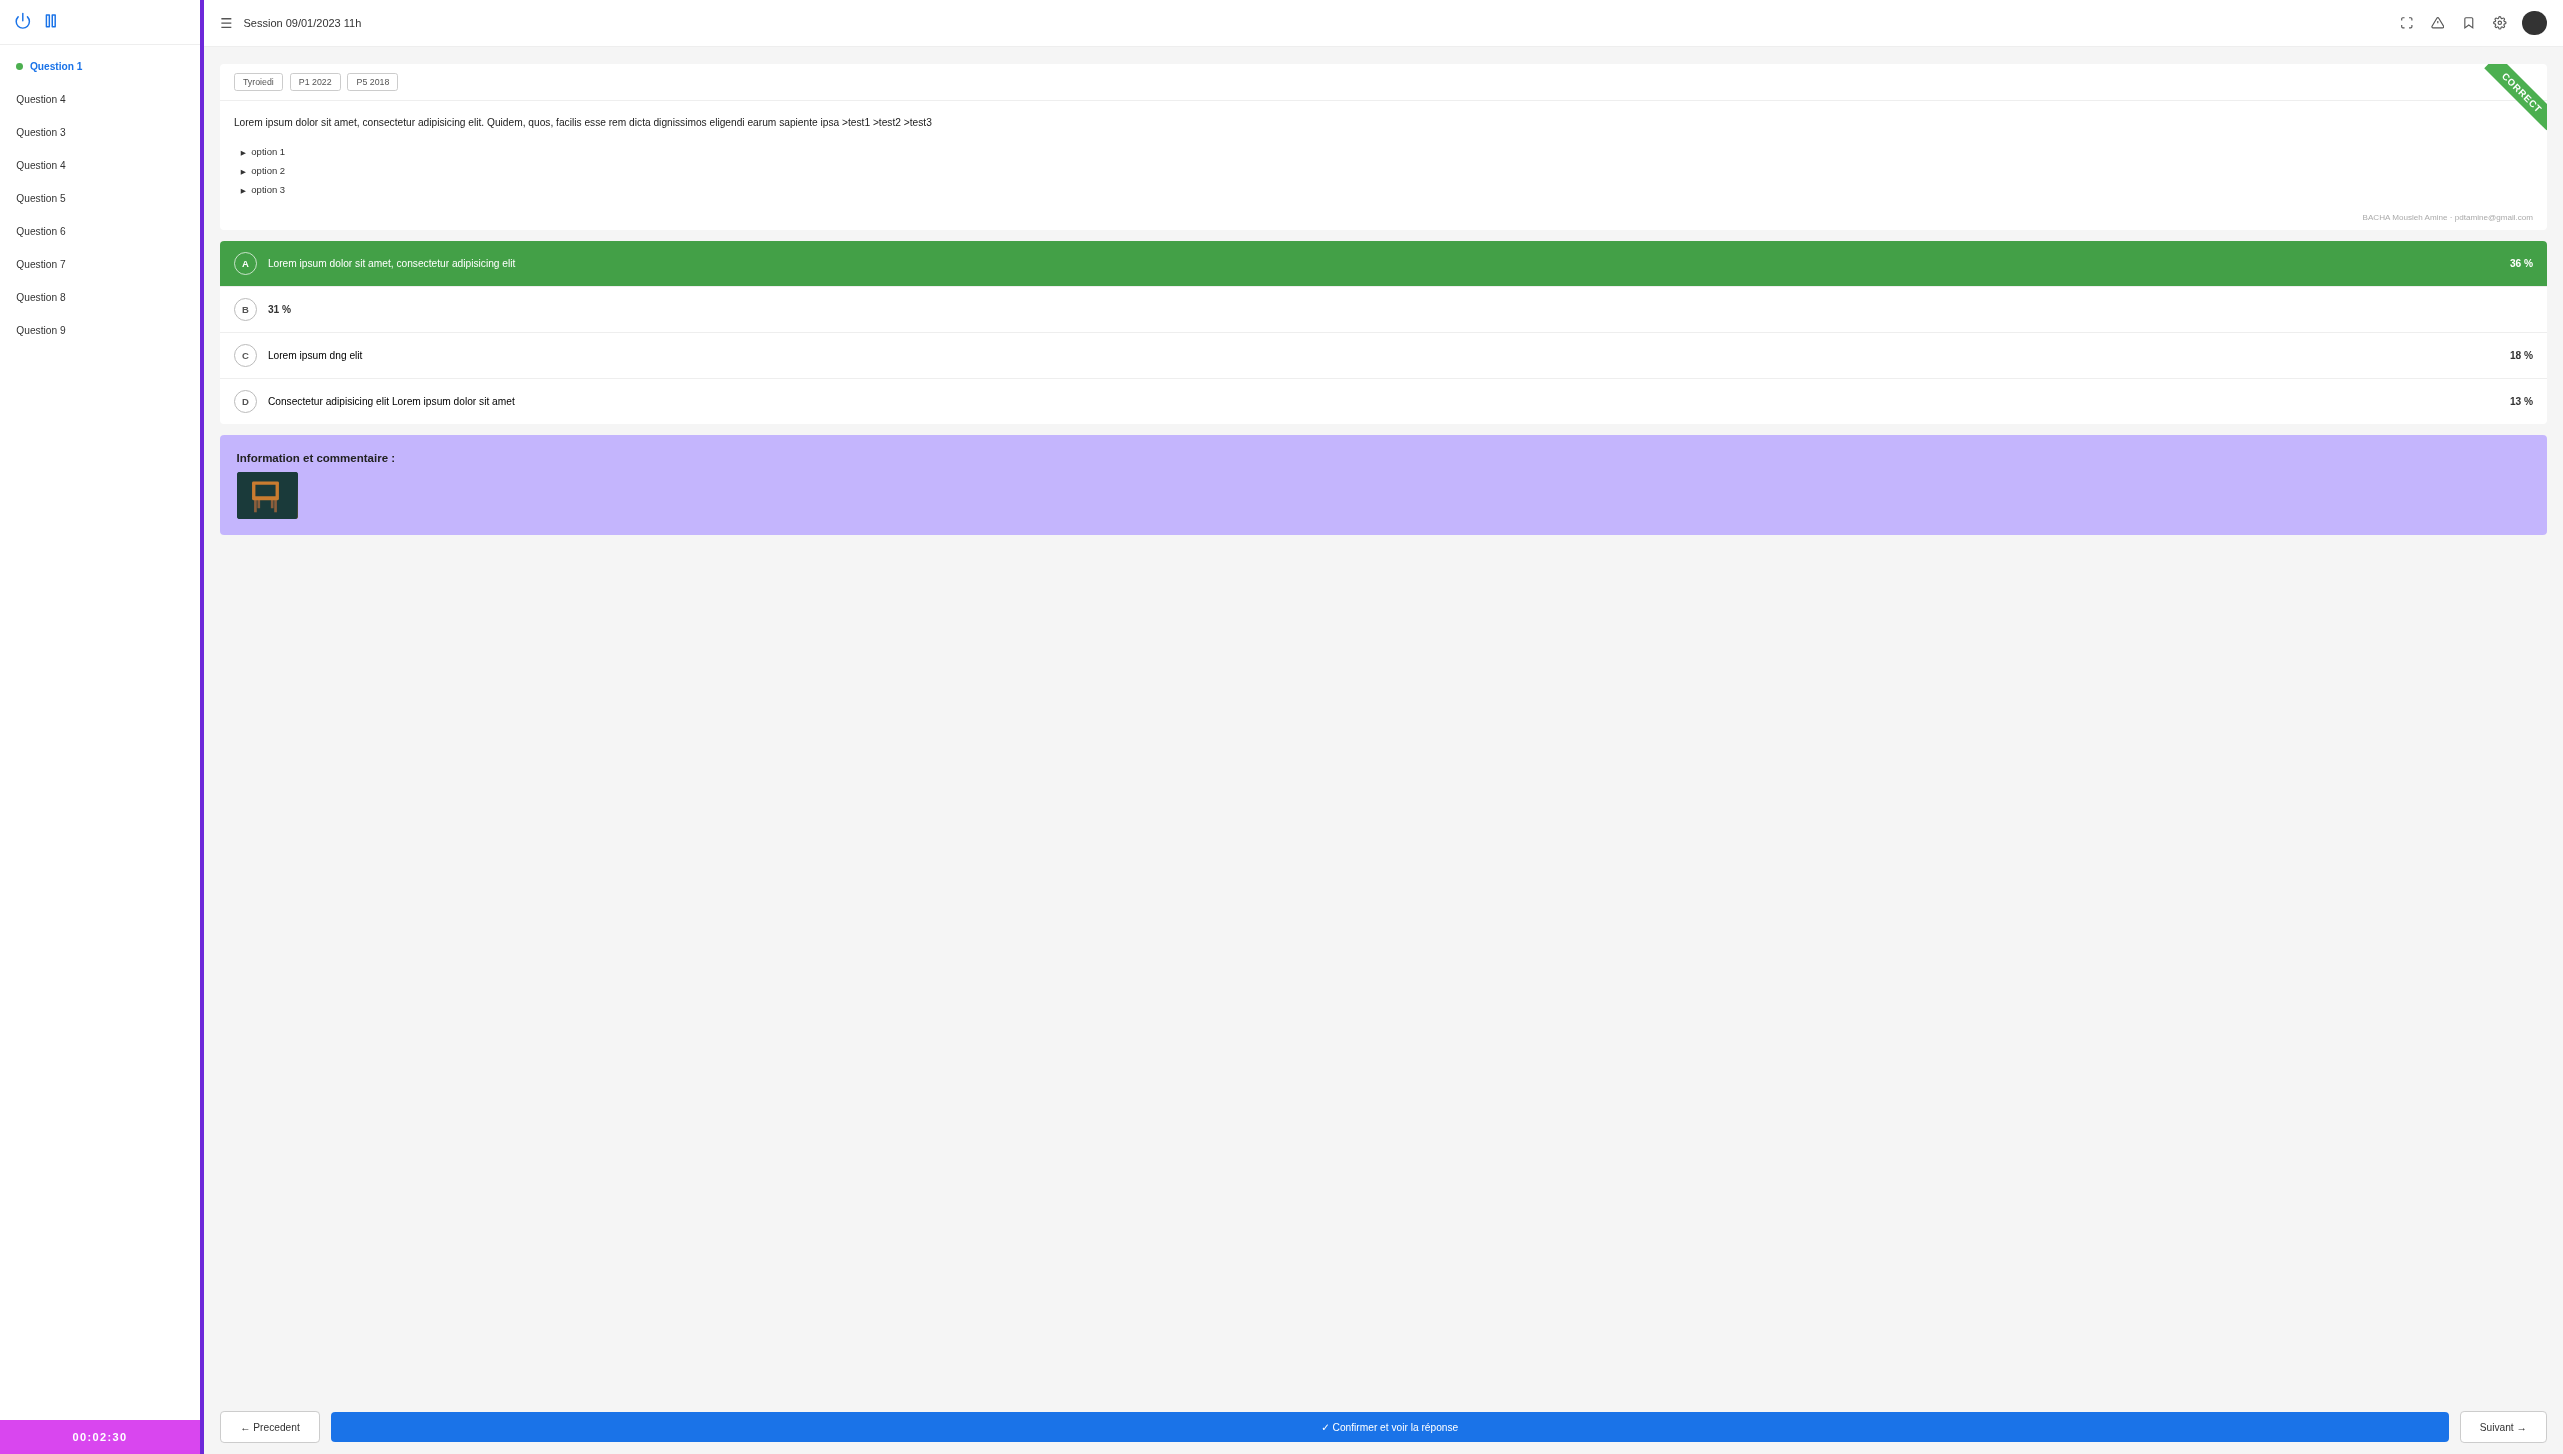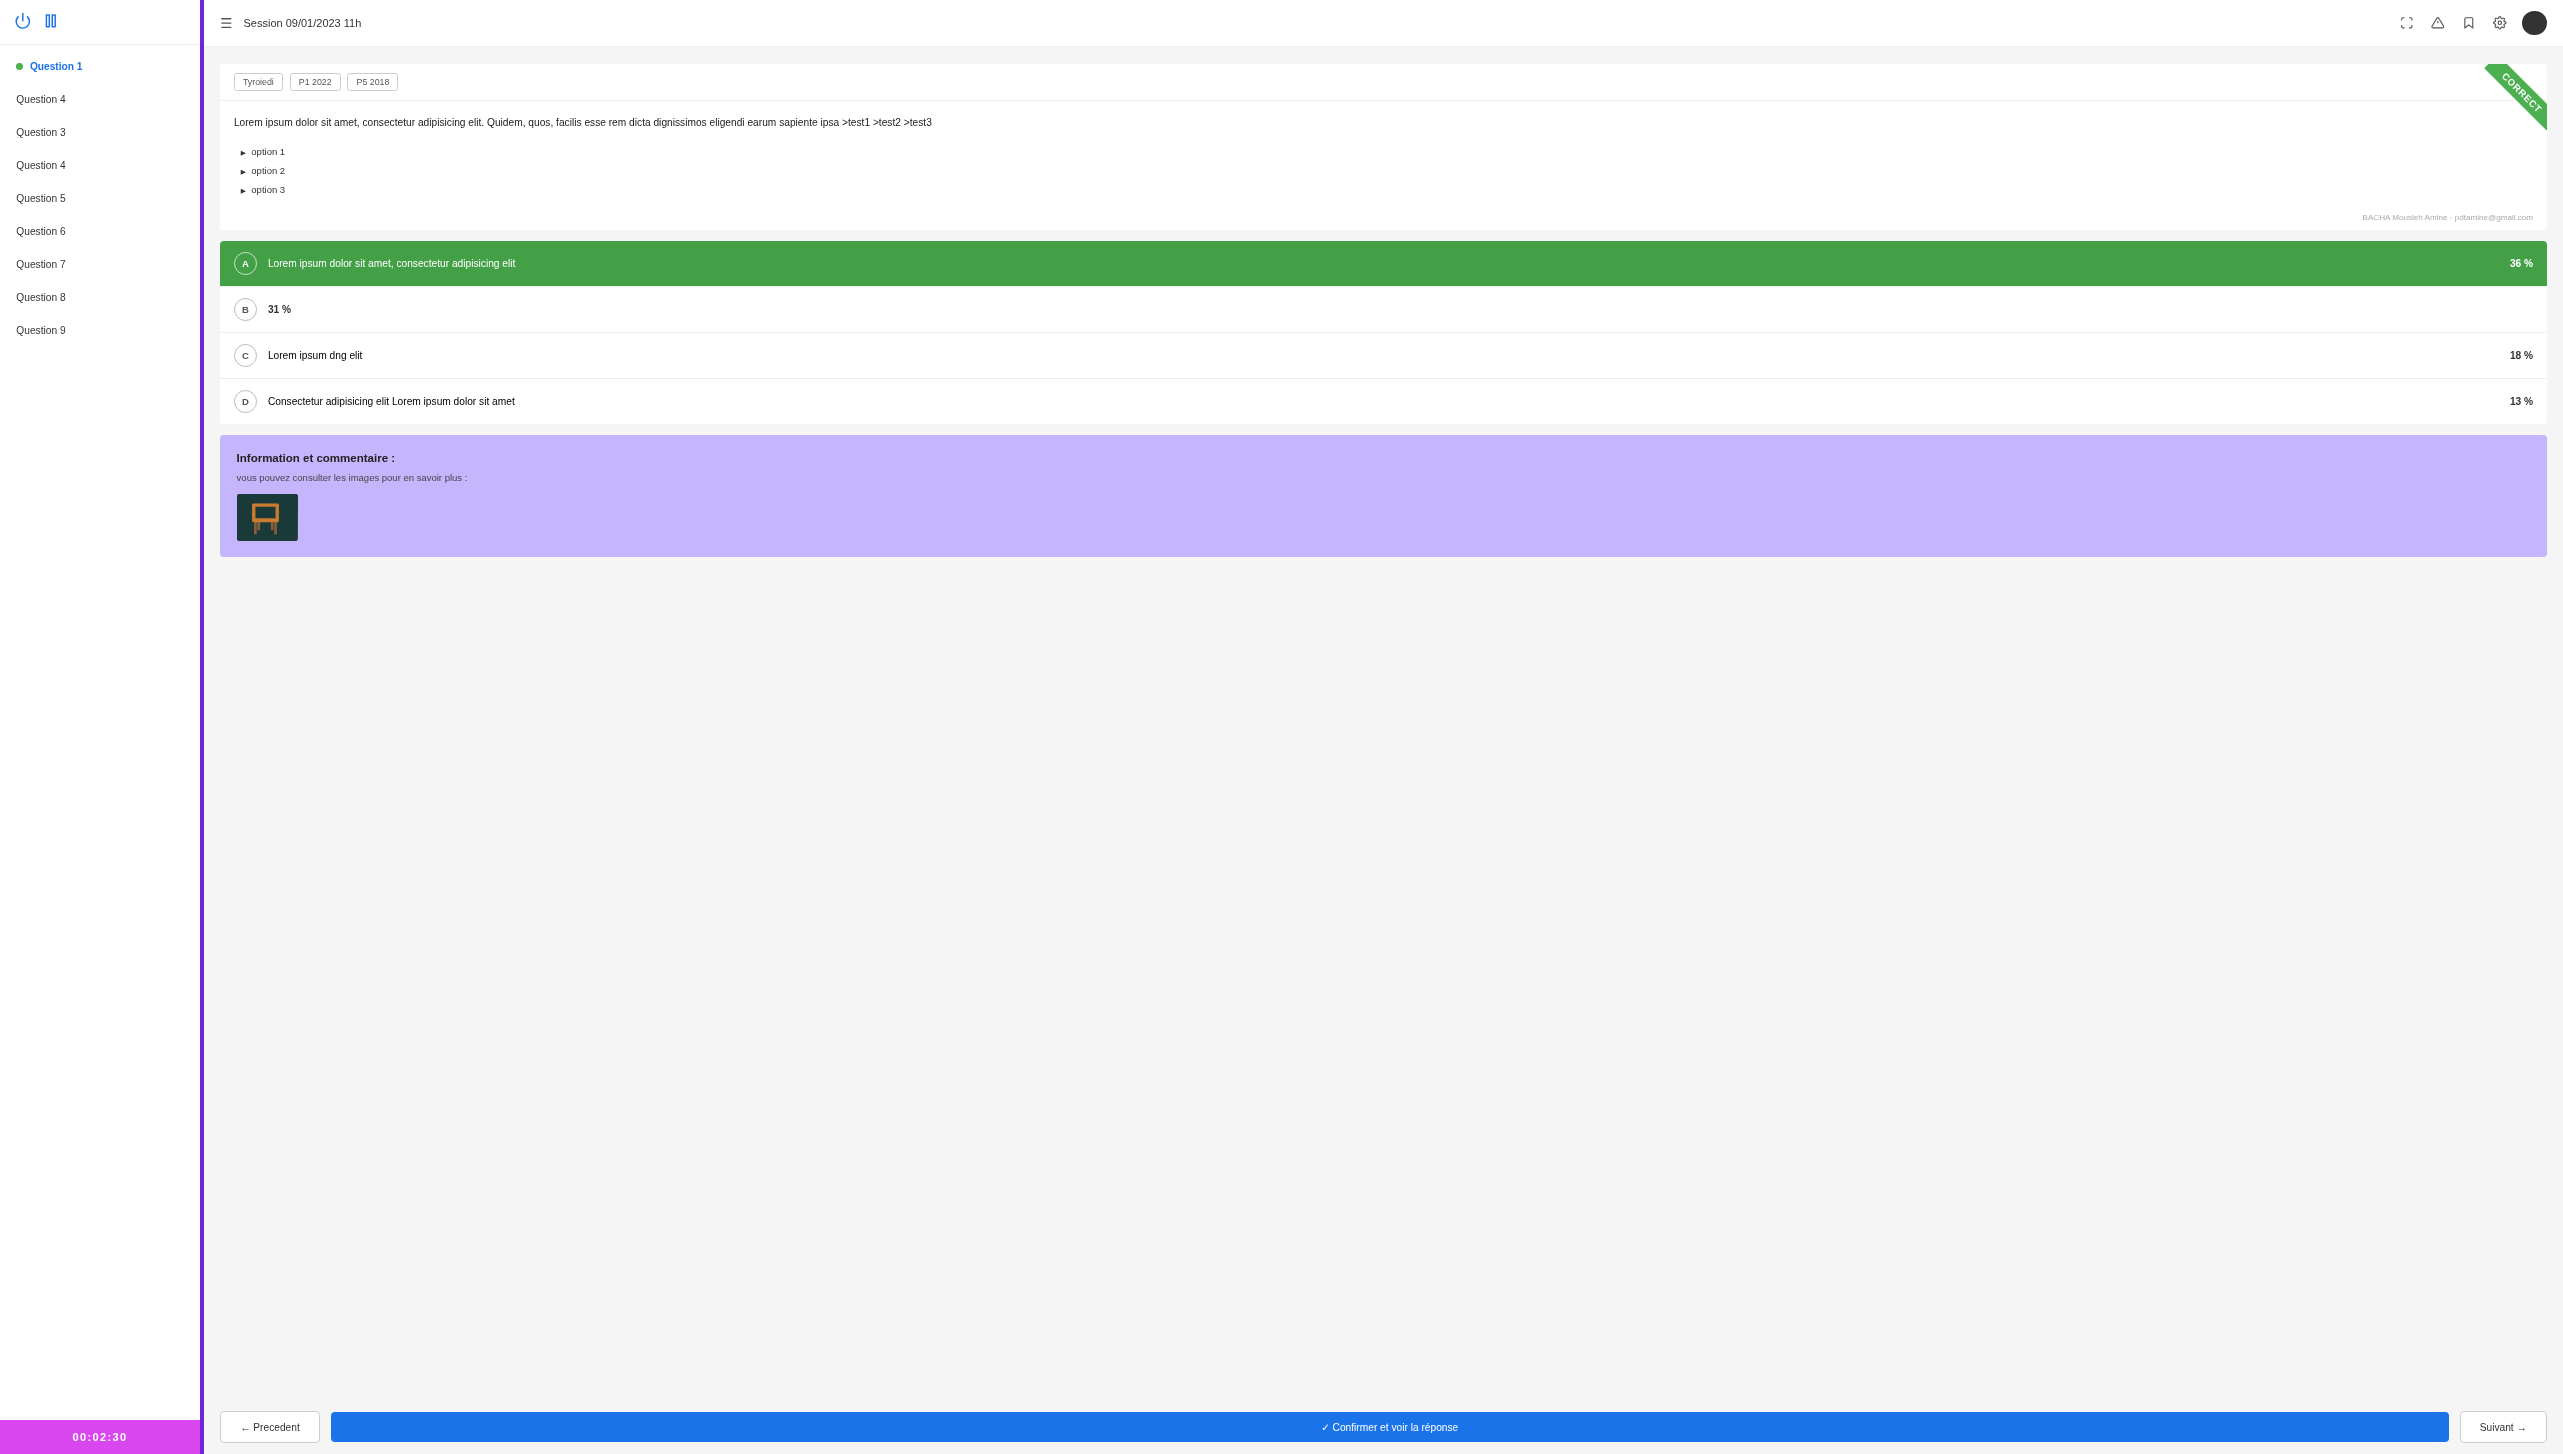--- a/index.html
+++ b/index.html
@@ -434,21 +434,20 @@
       </div>
       <div class="answer-row">
         <div class="answer-circle">D</div>
         <div class="answer-text">Consectetur adipisicing elit Lorem ipsum dolor sit amet</div>
         <div class="answer-pct">13 %</div>
       </div>
     </div>
 
     <div class="info-card">
       <div class="info-title">Information et commentaire :</div>
-      <div class="info-subtitle">vous pouvez consulter les images pour en savoir plus :</div>
       <div class="info-image">
         <svg width="61" height="47" viewBox="0 0 90 70">
           <rect width="90" height="70" fill="#1a3a3a"></rect>
 
           <rect x="25" y="40" width="4" height="20" fill="#8B5E3C"></rect>
           <rect x="55" y="40" width="4" height="20" fill="#8B5E3C"></rect>
           <rect x="30" y="40" width="4" height="14" fill="#8B5E3C"></rect>
           <rect x="50" y="40" width="4" height="14" fill="#8B5E3C"></rect>
 
           <rect x="22" y="36" width="40" height="6" rx="2" fill="#c97c30"></rect>

